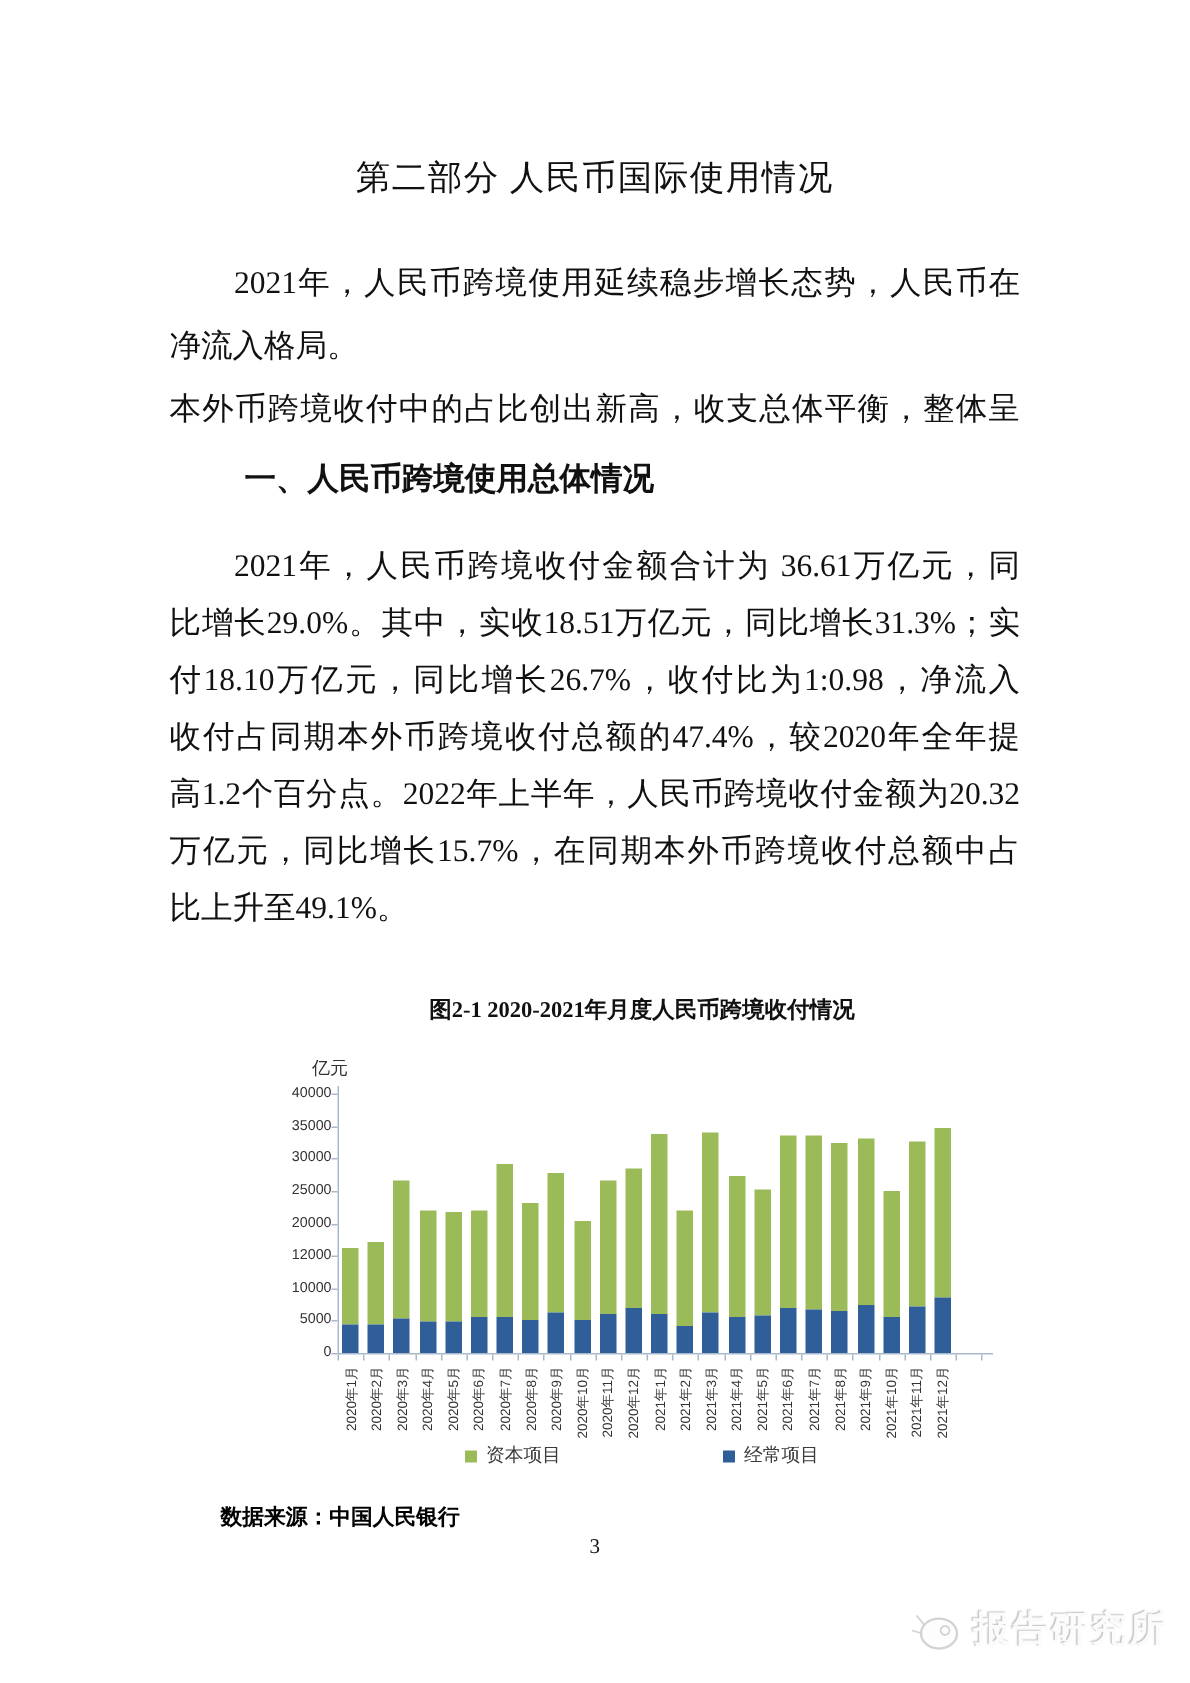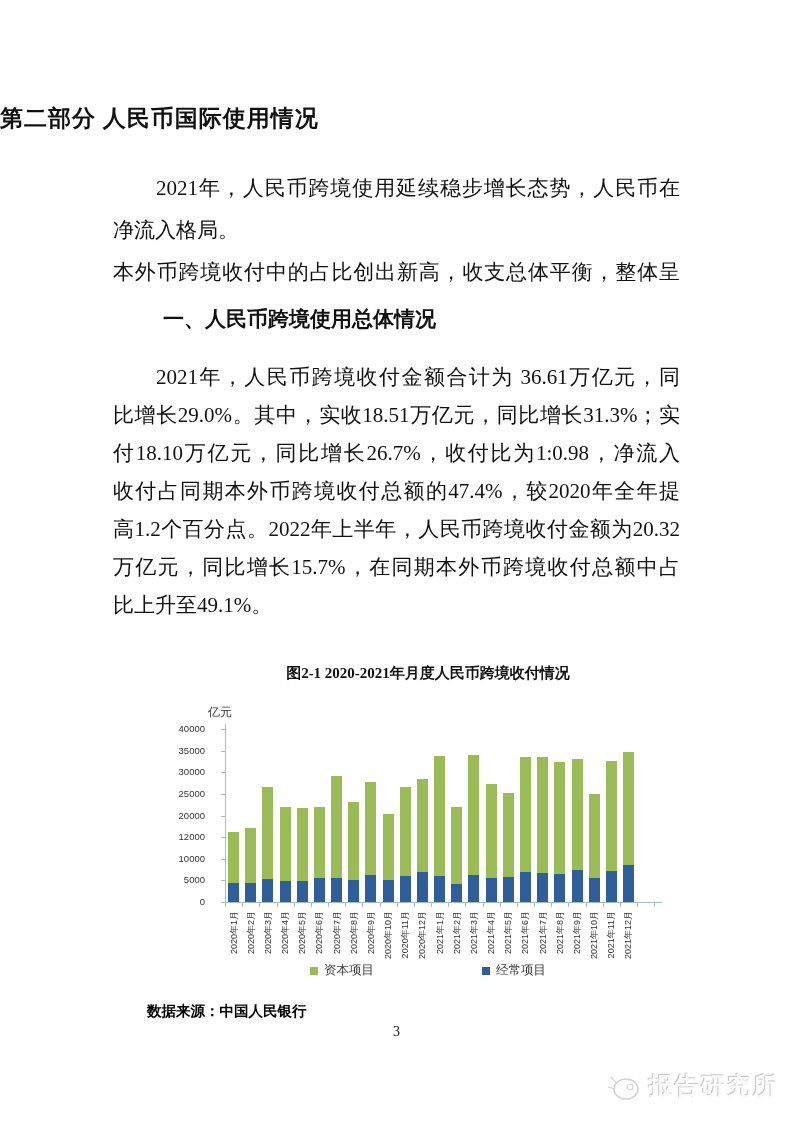--- a/index.html
+++ b/index.html
@@ -4,41 +4,41 @@
 <style>
   * { margin:0; padding:0; box-sizing:border-box; }
   html,body { background:#ffffff; }
   .page {
     position:relative; width:793px; height:1122px; margin:0 auto;
     background:#ffffff; overflow:hidden;
     font-family:"Liberation Serif","DejaVu Serif",serif; color:#111;
   }
   .page-title {
     position:absolute; top:103px; left:0; right:0;
-    text-align:left; font-size:23px; font-weight:bold; letter-spacing:1px;
+    text-align:center; font-size:23px; font-weight:normal; letter-spacing:1px;
   }
   .para { position:absolute; left:113px; width:567px; font-size:21px; }
   .para-1 { top:167px; line-height:42px; }
   .para-2 { top:358px; line-height:38px; }
   .jline { text-align:justify; text-align-last:justify; }
   .jline.last { text-align-last:left; }
   .jline.indent { text-indent:43px; }
   .section-heading {
     position:absolute; top:305px; left:147px;
     font-size:21px; font-weight:bold;margin-left:16px;
   }
   .fig-caption {
     position:absolute; top:664px; left:188px; width:480px;
     text-align:center; font-size:15px; font-weight:bold;
   }
   
   .chart { position:absolute; left:188px; top:700px; width:490px; height:300px; }
   .unit-label { position:absolute; left:20px; top:4px; font-size:12px; color:#333; }
   .y-axis-labels { position:absolute; left:0; top:0; width:33px; height:220px; }
-  .ylab { position:absolute; right:16px; width:33px; text-align:right;
+  .ylab { position:absolute; right:0; width:33px; text-align:right;
           font-family:"Liberation Sans","DejaVu Sans",sans-serif;
           font-size:9.5px; line-height:12px; height:12px; color:#333; }
   .ytick { position:absolute; left:33px; width:4px; height:1px; background:#a9b9cd; }
   .y-axis-line { position:absolute; left:37px; top:24px; width:1px; height:179px; background:#a9b9cd; }
   .plot { position:absolute; left:37px; top:29px; width:412px; height:173px;
           display:flex; align-items:flex-end; }
   .slot { flex:1 1 0; height:100%; display:flex; align-items:flex-end; justify-content:center; }
   .bar { width:11px; display:flex; flex-direction:column; justify-content:flex-end; }
   .seg { width:100%; }
   .x-axis-line { position:absolute; left:37px; top:202px; width:437px; height:1px; background:#a9b9cd; }

